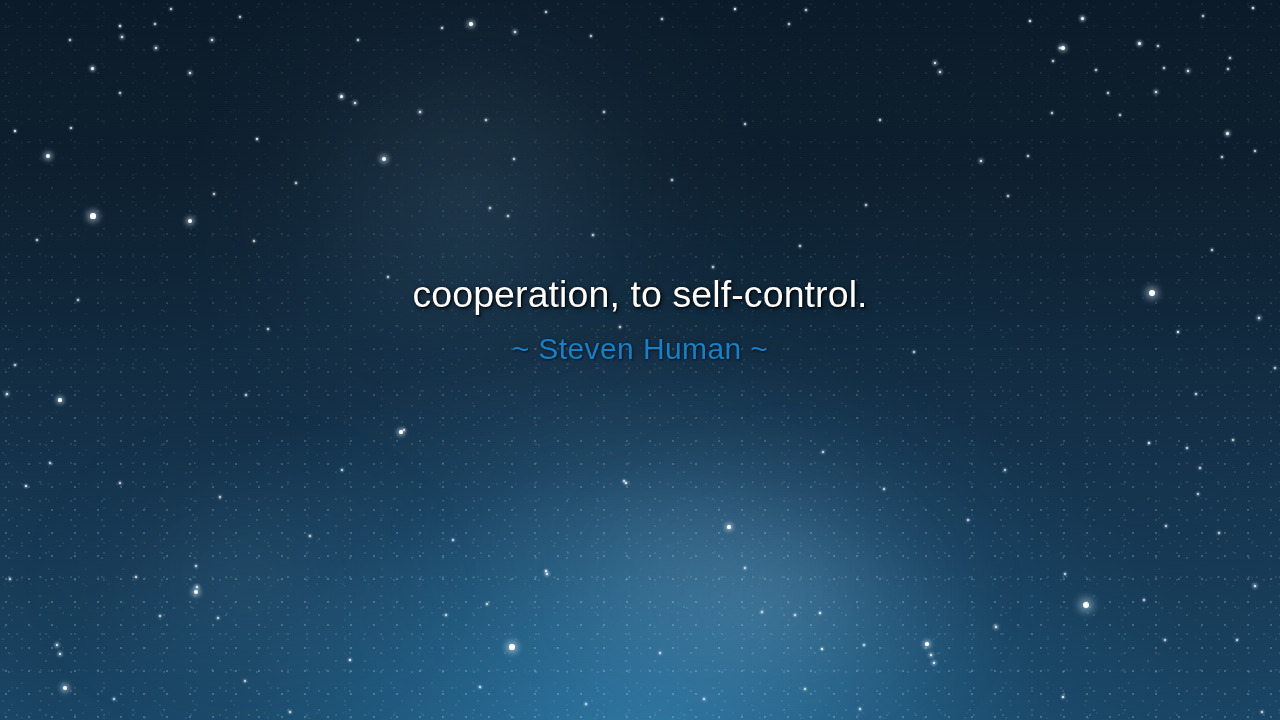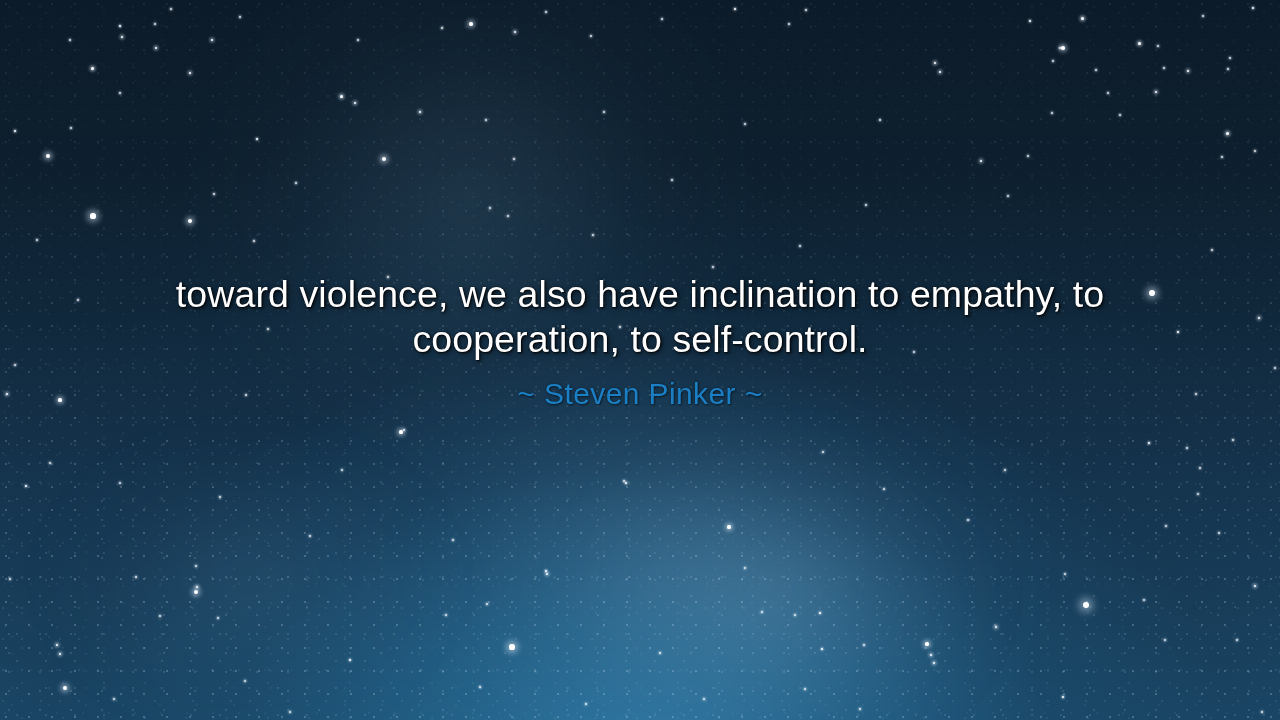--- a/index.html
+++ b/index.html
@@ -339,18 +339,17 @@
       <div class="star" style="left: 967px; top: 519px; width: 2px; height: 2px; box-shadow: rgba(225, 240, 255, 0.55) 0px 0px 2px 0.9px; opacity: 0.85;"></div>
       <div class="star" style="left: 883px; top: 488px; width: 2px; height: 2px; box-shadow: rgba(225, 240, 255, 0.55) 0px 0px 2px 0.9px; opacity: 0.85;"></div>
       <div class="star" style="left: 822px; top: 451px; width: 2px; height: 2px; box-shadow: rgba(225, 240, 255, 0.55) 0px 0px 2px 0.9px; opacity: 0.85;"></div>
       <div class="star" style="left: 348.8px; top: 658.8px; width: 2.4px; height: 2.4px; box-shadow: rgba(225, 240, 255, 0.55) 0px 0px 2px 0.9px;"></div>
       <div class="star" style="left: 289px; top: 711px; width: 2px; height: 2px; box-shadow: rgba(225, 240, 255, 0.55) 0px 0px 2px 0.9px; opacity: 0.85;"></div>
     </div>
 
   <div class="grain"></div>
 
   <div class="quote-block">
-    <div class="quote-line">toward violence, we also have inclination to empathy, to</div>
     <div class="quote-line">cooperation, to self-control.</div>
-    <div class="attribution">~ Steven Pinker ~</div>
+    <div class="attribution">~ Steven Human ~</div>
   </div>
 
 </div>
 
 </body></html>

